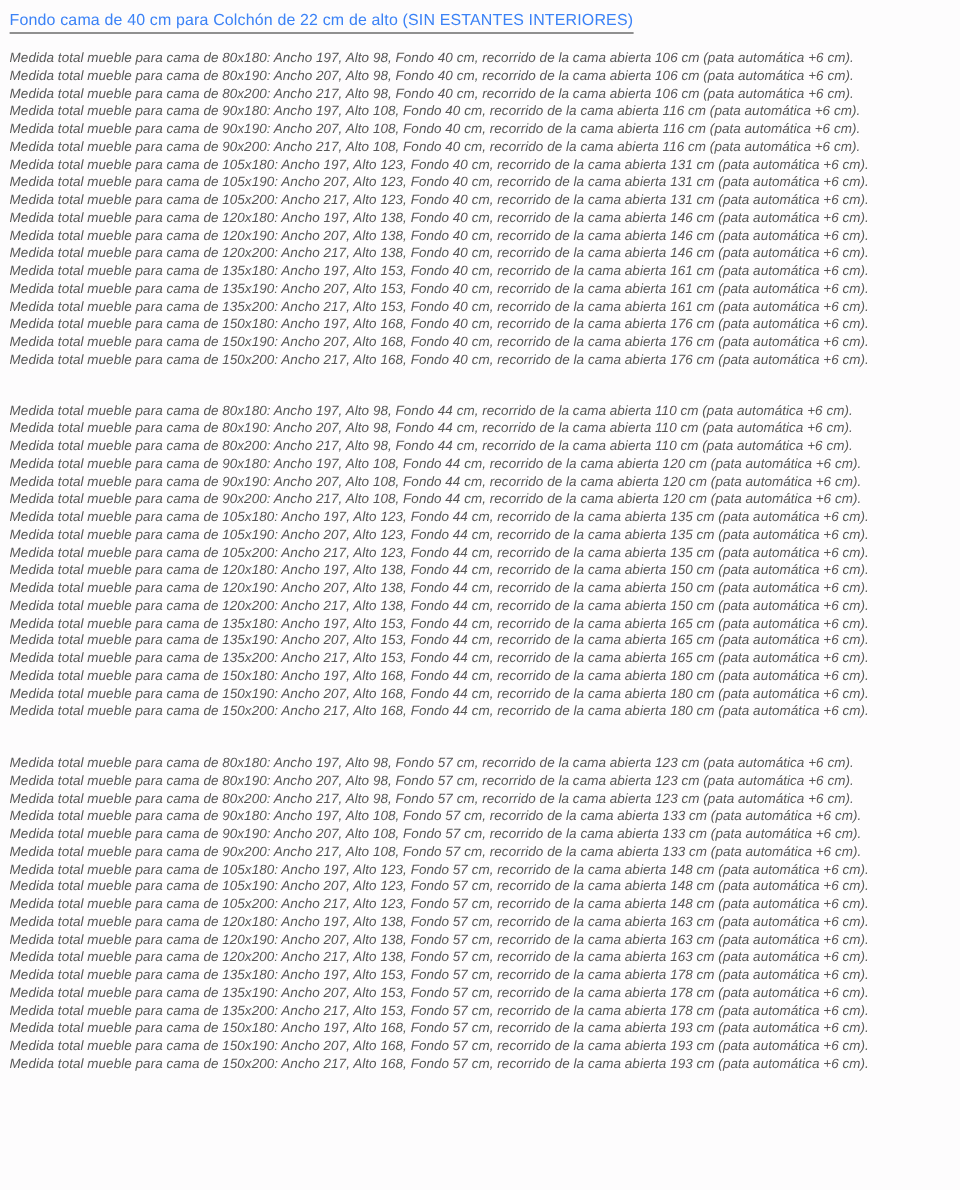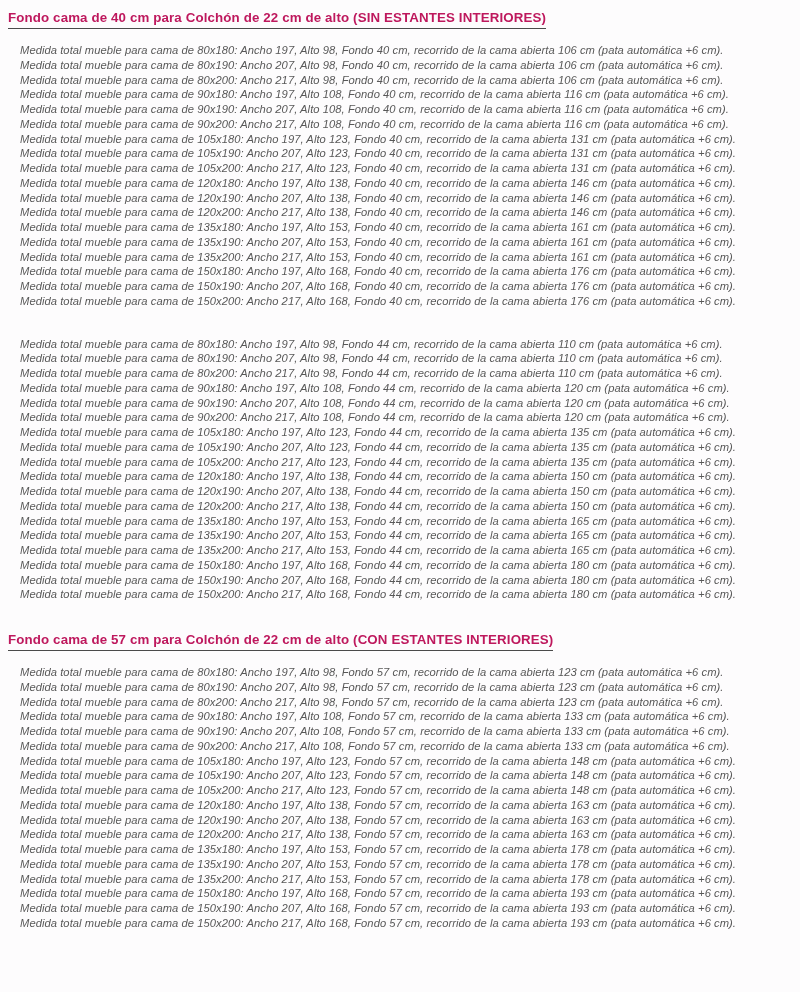--- a/index.html
+++ b/index.html
@@ -19,33 +19,33 @@
     padding: 8px 0 10px 0;
   }
   .section {
     margin: 0 0 0 0;
   }
   .section + .section {
     margin-top: 28px;
   }
   .section-heading {
     font-size: 13.3px;
-    font-weight: bold;
+    font-weight: normal;
     font-style: normal;
-    color: #be185d;
+    color: #3b82f6;
     letter-spacing: 0.01em;
     margin: 0 0 0 8px;
     padding: 0 0 2px 0;
     display: inline-block;
     border-bottom: 1.5px solid #4a4a4a;
     line-height: 17px;
     white-space: nowrap;
   }
   .rows {
-    margin: 14px 0 0 20px;
+    margin: 14px 0 0 8px;
   }
   .row {
     font-size: 11.2px;
     font-style: italic;
     font-weight: normal;
     color: #585858;
     line-height: 14.75px;
     white-space: nowrap;
     letter-spacing: 0.005em;
   }
@@ -88,21 +88,21 @@
           <div class="row">Medida total mueble para cama de 120x180: Ancho 197, Alto 138, Fondo 44 cm, recorrido de la cama abierta 150 cm (pata automática +6 cm).</div>
           <div class="row">Medida total mueble para cama de 120x190: Ancho 207, Alto 138, Fondo 44 cm, recorrido de la cama abierta 150 cm (pata automática +6 cm).</div>
           <div class="row">Medida total mueble para cama de 120x200: Ancho 217, Alto 138, Fondo 44 cm, recorrido de la cama abierta 150 cm (pata automática +6 cm).</div>
           <div class="row">Medida total mueble para cama de 135x180: Ancho 197, Alto 153, Fondo 44 cm, recorrido de la cama abierta 165 cm (pata automática +6 cm).</div>
           <div class="row">Medida total mueble para cama de 135x190: Ancho 207, Alto 153, Fondo 44 cm, recorrido de la cama abierta 165 cm (pata automática +6 cm).</div>
           <div class="row">Medida total mueble para cama de 135x200: Ancho 217, Alto 153, Fondo 44 cm, recorrido de la cama abierta 165 cm (pata automática +6 cm).</div>
           <div class="row">Medida total mueble para cama de 150x180: Ancho 197, Alto 168, Fondo 44 cm, recorrido de la cama abierta 180 cm (pata automática +6 cm).</div>
           <div class="row">Medida total mueble para cama de 150x190: Ancho 207, Alto 168, Fondo 44 cm, recorrido de la cama abierta 180 cm (pata automática +6 cm).</div>
           <div class="row">Medida total mueble para cama de 150x200: Ancho 217, Alto 168, Fondo 44 cm, recorrido de la cama abierta 180 cm (pata automática +6 cm).</div>
         </div></div>
-      <div class="section"><div class="section-heading">Fondo cama de 57 cm para Colchón de 22 cm de alto (CON ESTANTES INTERIORES)</div><div class="rows">
+      <div class="section"><div class="rows">
           <div class="row">Medida total mueble para cama de 80x180: Ancho 197, Alto 98, Fondo 57 cm, recorrido de la cama abierta 123 cm (pata automática +6 cm).</div>
           <div class="row">Medida total mueble para cama de 80x190: Ancho 207, Alto 98, Fondo 57 cm, recorrido de la cama abierta 123 cm (pata automática +6 cm).</div>
           <div class="row">Medida total mueble para cama de 80x200: Ancho 217, Alto 98, Fondo 57 cm, recorrido de la cama abierta 123 cm (pata automática +6 cm).</div>
           <div class="row">Medida total mueble para cama de 90x180: Ancho 197, Alto 108, Fondo 57 cm, recorrido de la cama abierta 133 cm (pata automática +6 cm).</div>
           <div class="row">Medida total mueble para cama de 90x190: Ancho 207, Alto 108, Fondo 57 cm, recorrido de la cama abierta 133 cm (pata automática +6 cm).</div>
           <div class="row">Medida total mueble para cama de 90x200: Ancho 217, Alto 108, Fondo 57 cm, recorrido de la cama abierta 133 cm (pata automática +6 cm).</div>
           <div class="row">Medida total mueble para cama de 105x180: Ancho 197, Alto 123, Fondo 57 cm, recorrido de la cama abierta 148 cm (pata automática +6 cm).</div>
           <div class="row">Medida total mueble para cama de 105x190: Ancho 207, Alto 123, Fondo 57 cm, recorrido de la cama abierta 148 cm (pata automática +6 cm).</div>
           <div class="row">Medida total mueble para cama de 105x200: Ancho 217, Alto 123, Fondo 57 cm, recorrido de la cama abierta 148 cm (pata automática +6 cm).</div>
           <div class="row">Medida total mueble para cama de 120x180: Ancho 197, Alto 138, Fondo 57 cm, recorrido de la cama abierta 163 cm (pata automática +6 cm).</div>

